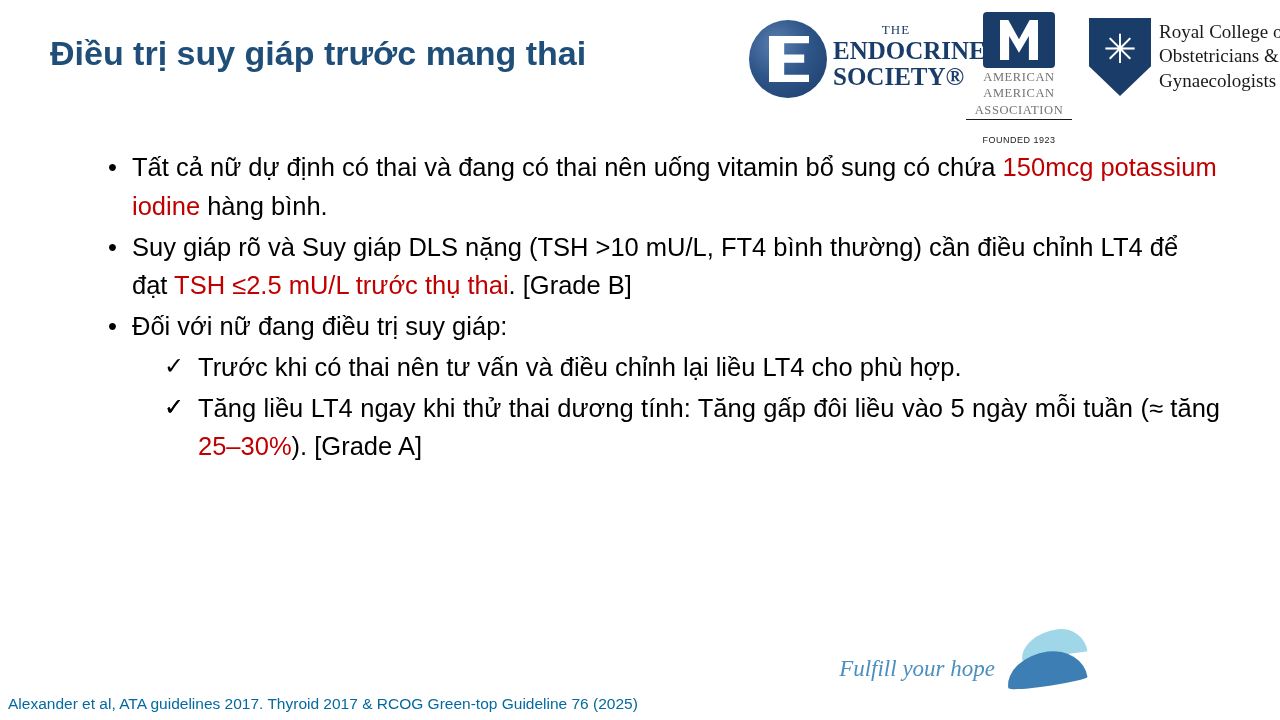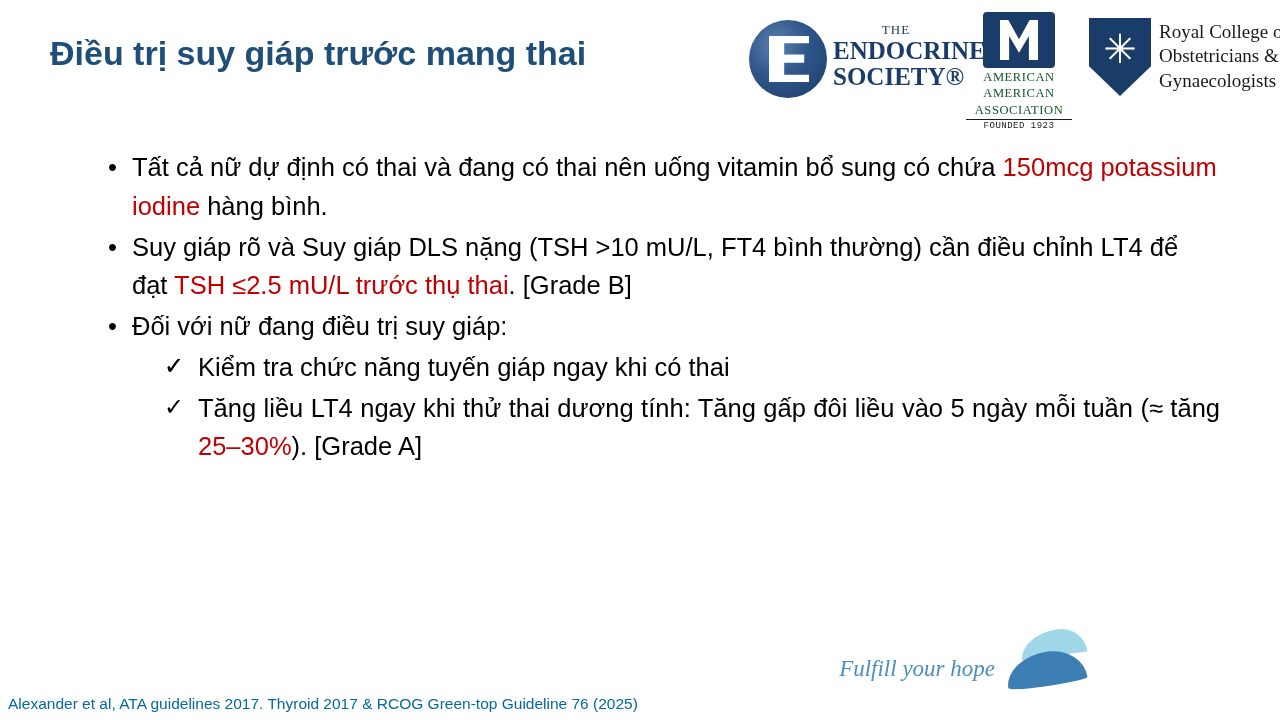--- a/index.html
+++ b/index.html
@@ -98,34 +98,34 @@
     position: absolute;
     left: 17px;
     top: 8px;
     width: 38px;
     height: 40px;
     background: #ffffff;
     clip-path: polygon(0% 0%, 22% 0%, 50% 48%, 78% 0%, 100% 0%, 100% 100%, 76% 100%, 76% 40%, 50% 82%, 24% 40%, 24% 100%, 0% 100%);
   }
   .ata-text {
     font-family: "Liberation Serif", serif;
-    color: #14532d;
+    color: #737373;
     font-size: 12.5px;
     line-height: 1.15;
     letter-spacing: 0.6px;
     margin-top: 2px;
   }
   .ata-founded {
-    font-family: Liberation Mono, monospace;
+    font-family: Liberation Sans, sans-serif;
     color: #1a1a1a;
     font-size: 9px;
     letter-spacing: 0.5px;
     border-top: 1.5px solid #1a1a1a;
     margin: 2px 12px 0 12px;
-    padding-top: 1px;
+    padding-top: 15px;
   }
 
   .logo-rcog {
     position: absolute;
     left: 340px;
     top: 8px;
     width: 190px;
     height: 100px;
   }
   .rcog-shield {
@@ -298,25 +298,25 @@
       <span>Suy giáp rõ và Suy giáp DLS nặng (TSH &gt;10 mU/L, FT4 bình thường) cần điều chỉnh LT4 để đạt </span><span class="red">TSH ≤2.5 mU/L trước thụ thai</span><span>. [Grade B]</span>
     </div>
 
     <div class="bullet">
       <span class="dot">•</span>
       <span>Đối với nữ đang điều trị suy giáp:</span>
     </div>
 
     <div class="sub">
       <span class="check">✓</span>
+      <span>Trước khi có thai nên tư vấn và điều chỉnh lại liều LT4  cho phù hợp.</span>
     </div>
 
     <div class="sub">
       <span class="check">✓</span>
-      <span>Kiểm tra chức năng tuyến giáp ngay khi có thai</span>
     </div>
 
     <div class="sub just">
       <span class="check">✓</span>
       <span>Tăng liều LT4 ngay khi thử thai dương tính: Tăng gấp đôi liều vào 5 ngày mỗi tuần (≈ tăng </span><span class="red">25–30%</span><span>). [Grade A]</span>
     </div>
 
   </div>
 
   <div class="fulfill">Fulfill your hope</div>

